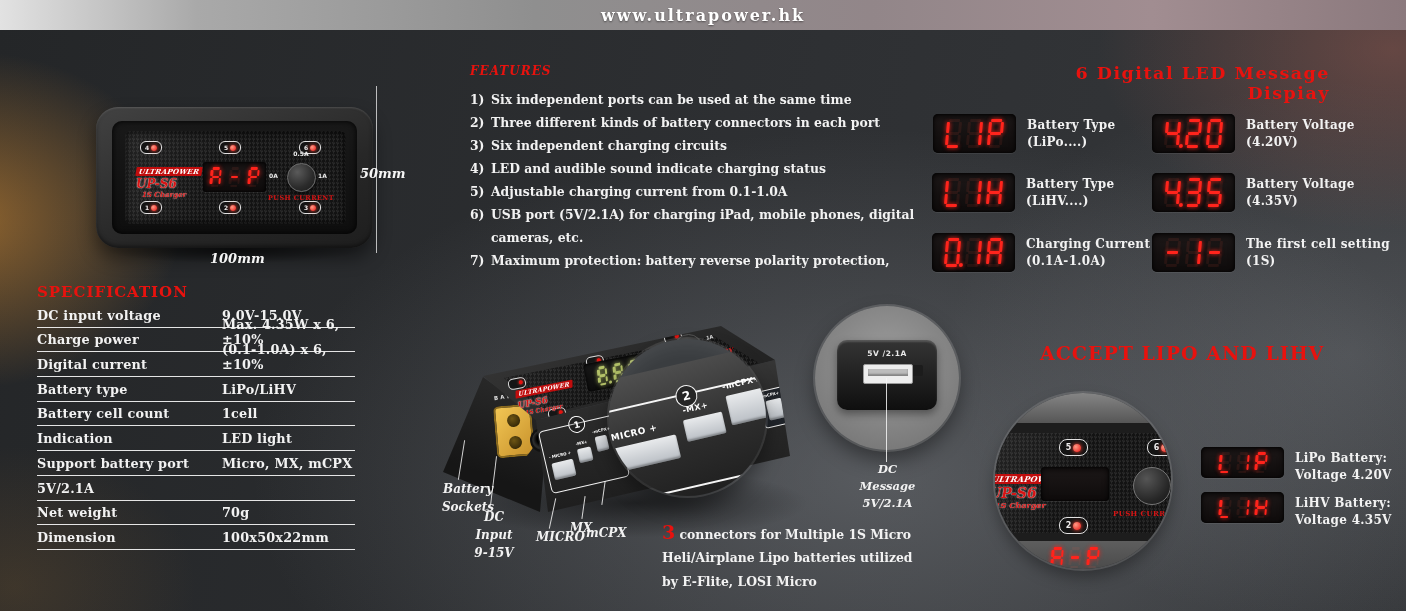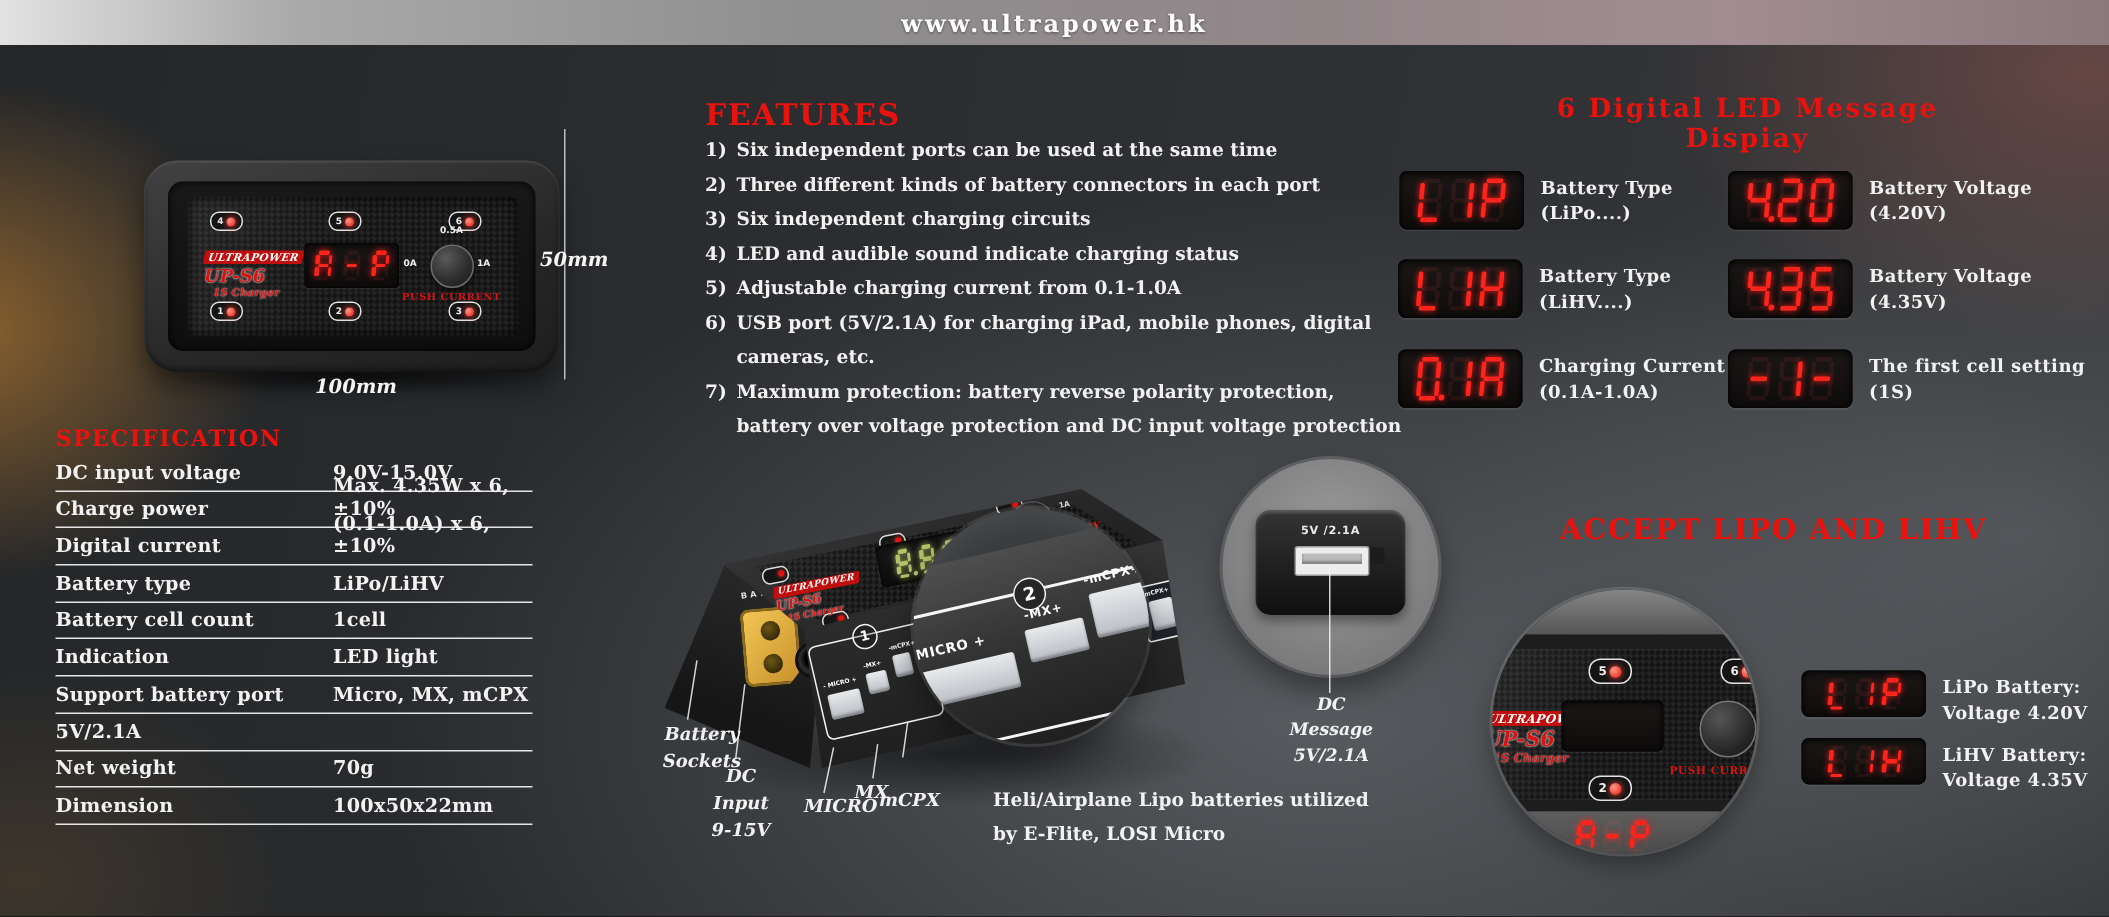--- a/index.html
+++ b/index.html
@@ -81,27 +81,27 @@
   .dim-v{left:376px;top:86px;height:167px;width:1px;background:rgba(240,240,240,.75);}
   .dimtxt{font-style:italic;font-weight:bold;font-size:13px;color:#f5f5f5;}
   
   .spec-title{left:37px;top:283px;font-size:15px;letter-spacing:1px;}
   .spec-table{left:37px;top:303px;width:318px;}
   .srow{display:flex;height:24.7px;align-items:flex-end;padding-bottom:4px;box-sizing:border-box;
     border-bottom:1px solid rgba(250,250,250,.9);}
   .srow .sl{width:185px;font-size:12.8px;font-weight:bold;letter-spacing:.2px;}
   .srow .sv{flex:1;font-size:12.8px;font-weight:bold;letter-spacing:.2px;}
   
-  .feat-title{left:470px;top:64px;font-size:20px;letter-spacing:1px;}
+  .feat-title{left:470px;top:64px;font-size:12px;letter-spacing:1px;font-style:italic;}
   .feat-list{left:470px;top:88px;width:470px;font-size:12.4px;line-height:23px;font-weight:bold;}
   .fitem{display:flex;}
   .fnum{width:21px;flex:none;}
   .ftext{width:445px;}
   
-  .led-title{left:1000px;top:63px;width:330px;text-align:center;font-size:17.5px;letter-spacing:1.5px;}
+  .led-title{left:1000px;top:63px;width:330px;text-align:right;font-size:17.5px;letter-spacing:1.5px;}
   .lede{position:absolute;display:flex;gap:11px;}
   .lede .box{width:83px;height:39px;flex:none;}
   .lede .lab{font-size:12px;font-weight:bold;line-height:16.5px;padding-top:3px;letter-spacing:.3px;white-space:nowrap;}
   .lede .box.sm{height:31px;}
   
   .accept-title{left:1040px;top:342px;font-size:19px;letter-spacing:1px;}
   .inset{left:995px;top:393px;width:176px;height:176px;border-radius:50%;overflow:hidden;
     box-shadow:inset 0 0 14px rgba(0,0,0,.6), 0 0 0 2px rgba(170,170,170,.25), 0 8px 16px rgba(0,0,0,.35);}
   .inset .band-t{position:absolute;left:0;top:0;width:100%;height:30px;background:linear-gradient(#858585,#565656);}
   .inset .strip-t{position:absolute;left:0;top:30px;width:100%;height:10px;background:#1d1d1d;}
@@ -325,21 +325,21 @@
     <div class="fitem">
         <span class="fnum">5)</span>
         <span class="ftext">Adjustable charging current from 0.1-1.0A</span>
       </div>
     <div class="fitem">
         <span class="fnum">6)</span>
         <span class="ftext"><span>USB port (5V/2.1A) for charging iPad, mobile phones, digital</span><br><span>cameras, etc.</span></span>
       </div>
     <div class="fitem">
         <span class="fnum">7)</span>
-        <span class="ftext"><span>Maximum protection: battery reverse polarity protection,</span><br><span>battery over voltage protection and DC input voltage protection</span></span>
+        <span class="ftext"><span>Maximum protection: battery reverse polarity protection,</span><br></span>
       </div>
   </div>
 
   <div class="abs red-h led-title">6 Digital LED Message Dispiay</div>
 
   <div class="lede" style="left:933px;top:114px">
     <div class="box ledbox">
         <div class="seg">
           <span class="dgt">
             <i class="sa"></i>
@@ -829,17 +829,18 @@
   <div class="lline" style="left:583px;top:496px;height:23px;transform:rotate(8deg)"></div>
   <div class="ann" style="left:568px;top:519px;width:26px">
       <div>MX</div>
     </div>
   <div class="lline" style="left:603px;top:481px;height:24px;transform:rotate(8deg)"></div>
   <div class="ann" style="left:586px;top:524px;width:40px">
       <div>mCPX</div>
     </div>
 
   <div class="abs note">
+    <div><span class="n3">3</span> <span>connectors for Multiple 1S Micro</span></div>
     <div>Heli/Airplane Lipo batteries utilized</div>
     <div>by E-Flite, LOSI Micro</div>
   </div>
 
 </div>
 
 </body></html>

